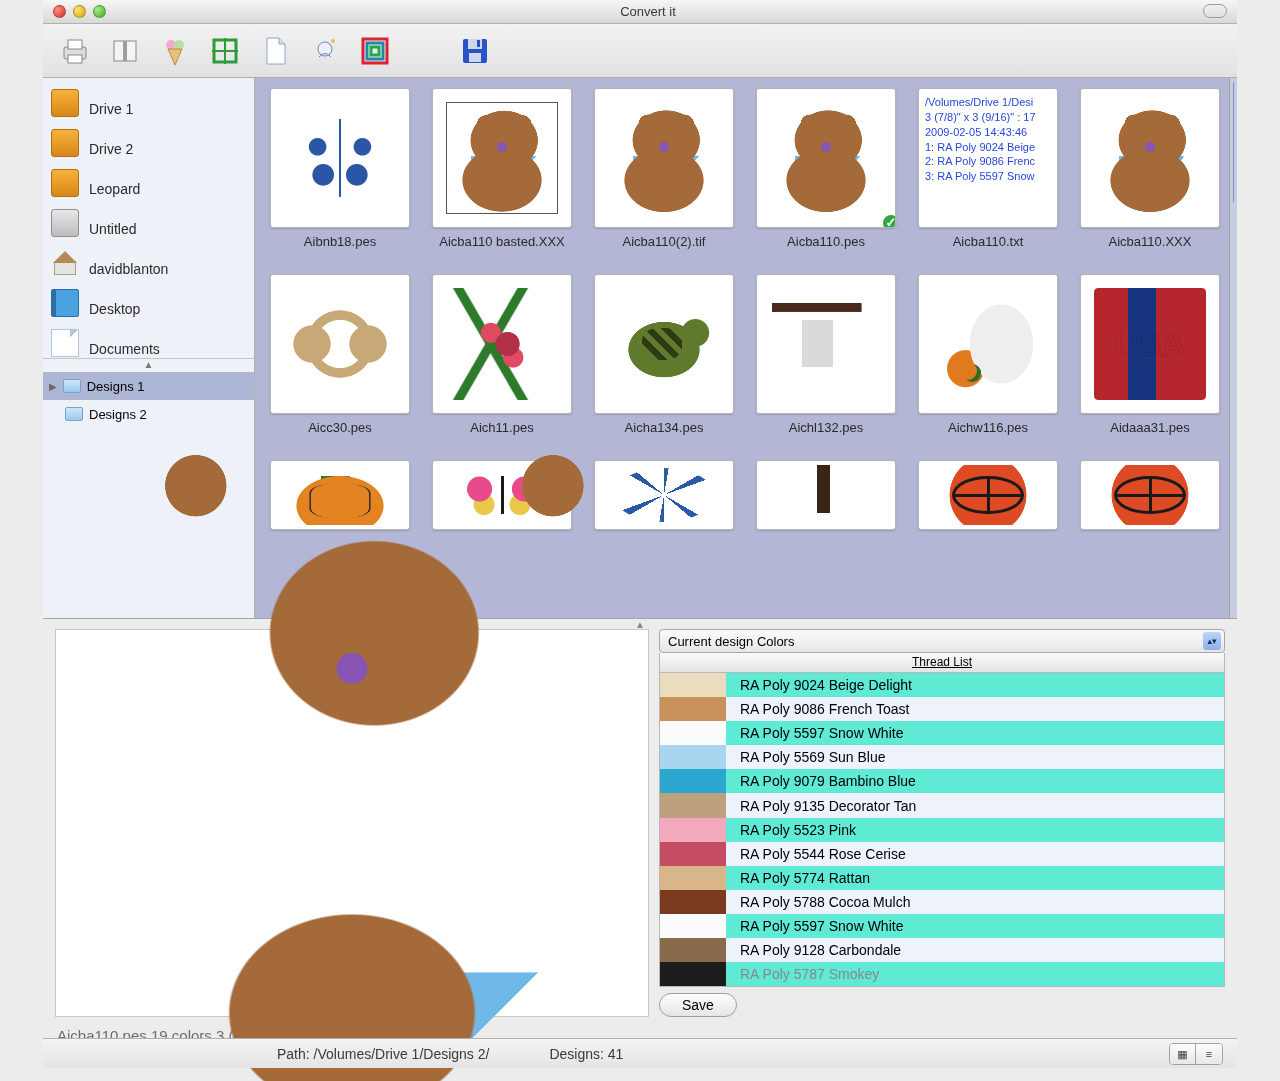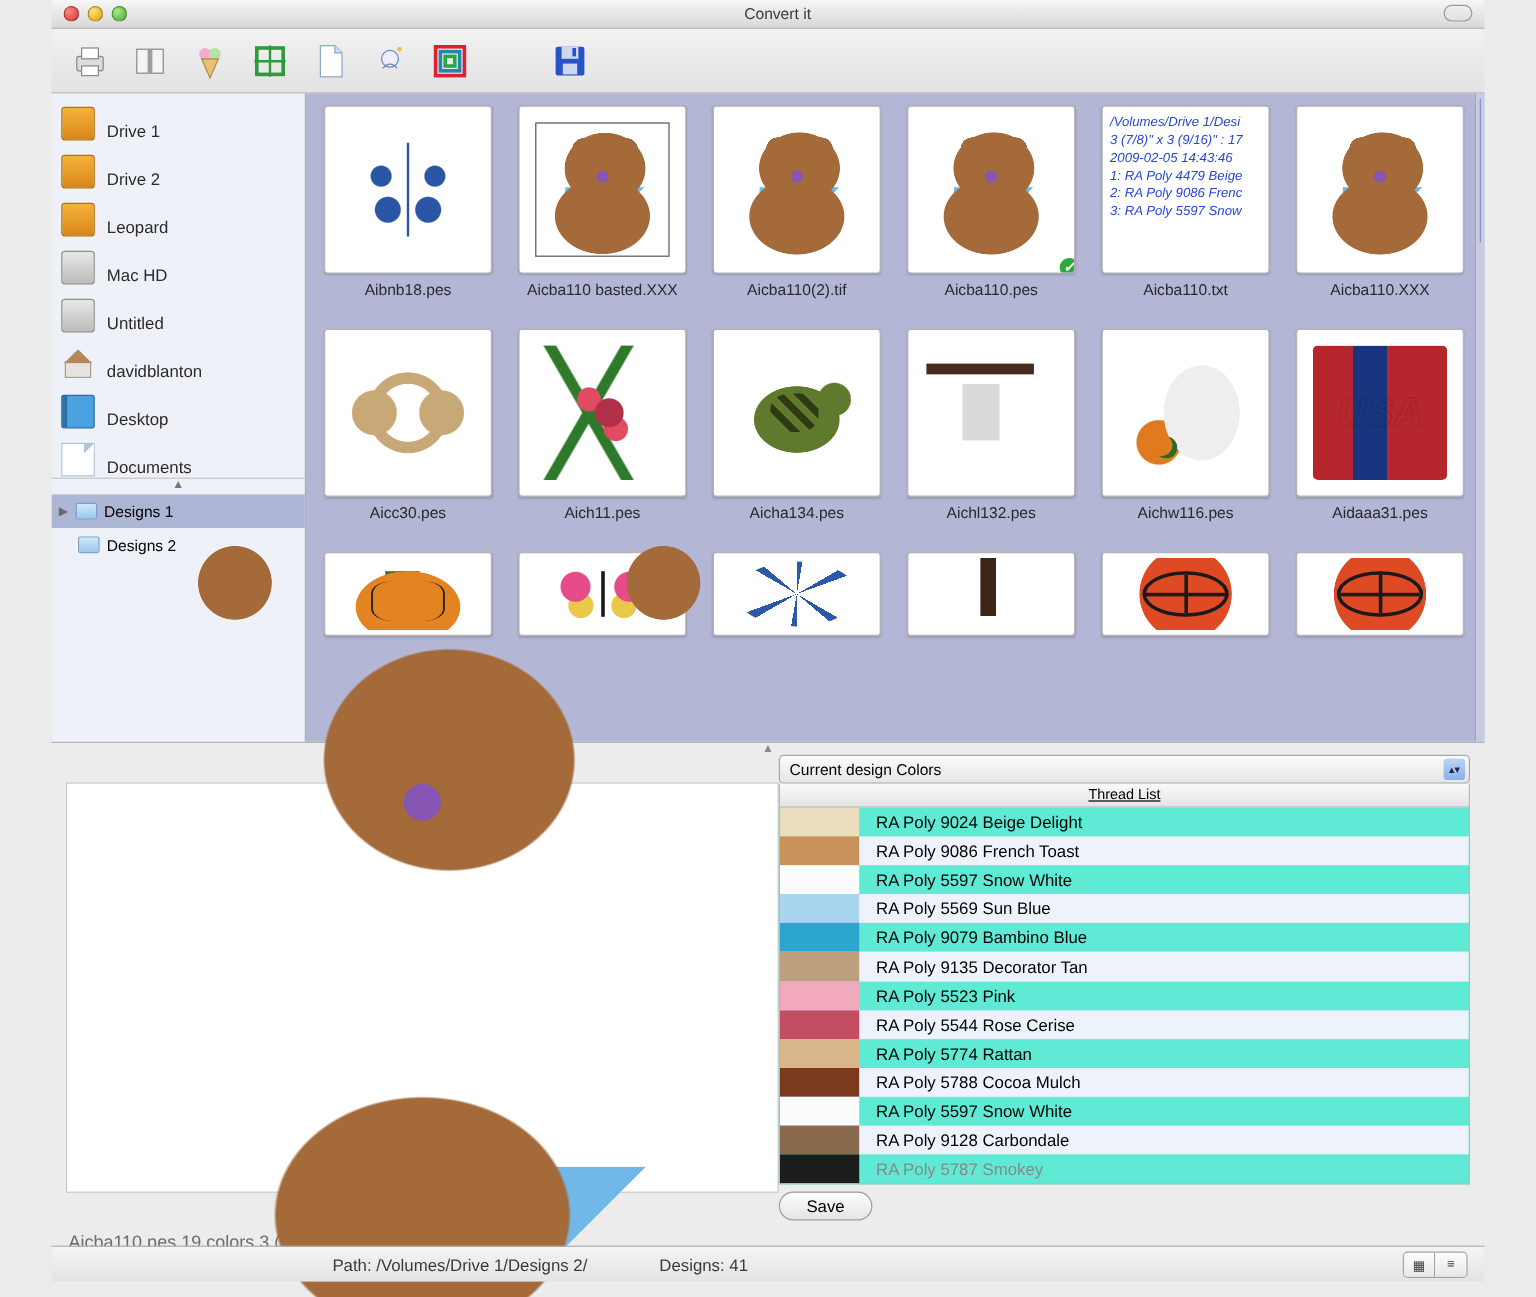--- a/index.html
+++ b/index.html
@@ -34,21 +34,21 @@
 .folder-item.sel { background:#aeb6d6;}
 .tri { font-size:10px; color:#6a6a6a;}
 .fld-ico { width:18px; height:14px; background:linear-gradient(#cfe6fb,#9bc9ef); border:1px solid #7aa3c7; border-radius:2px;}
 
 
 .gridwrap { flex:1; background:#b3b6d4; position:relative; overflow:hidden; display:flex;}
 .grid { flex:1; padding:10px 4px 0 10px; display:grid; grid-template-columns: repeat(6, 150px); grid-auto-rows: 176px; gap: 10px 12px; align-content:start;}
 .gscroll { width:18px; background:#c9ccde; border-left:1px solid #9aa;}
 .gscroll .thumb { margin:4px 3px; height:120px; background:linear-gradient(90deg,#8fa3e8,#5f77c8); border-radius:6px;}
 .cell { display:flex; flex-direction:column; align-items:center;}
-.thumbx { width:140px; height:140px; background:#fff; border:1px solid #b4b4b4; border-radius:3px; box-shadow: inset 0 0 0 3px #fff, 0 1px 2px rgba(0,0,0,.15); position:relative; display:flex; align-items:center; justify-content:center; overflow:hidden;font-style:italic;}
+.thumbx { width:140px; height:140px; background:#fff; border:1px solid #b4b4b4; border-radius:3px; box-shadow: inset 0 0 0 3px #fff, 0 1px 2px rgba(0,0,0,.15); position:relative; display:flex; align-items:center; justify-content:center; overflow:hidden;}
 .thumbx.info { font-size:11px; color:#2946d8; text-align:left; padding:6px; line-height:1.35; align-items:flex-start; justify-content:flex-start; flex-direction:column; }
 .thumbx .inner { width: 112px; height:112px; position:relative; display:flex; align-items:center; justify-content:center;}
 .badge { position:absolute; right:-6px; bottom:-6px; width:20px; height:20px; background:#2fa83e; border:2px solid #fff; border-radius:50%; color:#fff; font-size:13px; line-height:16px; text-align:center; font-weight:bold;}
 .fname { margin-top:6px; font-size:13px; color:#2a2a2a; text-align:center; white-space:nowrap;}
 
 .sp { width:100%; height:100%; }
 .sp-butterfly { background: radial-gradient(circle at 30% 40%, #2b55a5 8%, transparent 9%), radial-gradient(circle at 70% 40%, #2b55a5 8%, transparent 9%), radial-gradient(circle at 35% 65%, #2b55a5 10%, transparent 11%), radial-gradient(circle at 65% 65%, #2b55a5 10%, transparent 11%), linear-gradient(#2b55a5,#2b55a5) center/2px 70% no-repeat; filter: blur(.3px);}
 .sp-bear { background:
   radial-gradient(ellipse 34px 30px at 52% 34%, #a46a3a 98%, transparent 100%),
   radial-gradient(ellipse 10px 10px at 36% 20%, #a46a3a 98%, transparent 100%),
@@ -72,21 +72,21 @@
 .sp-pumpkin::after{content:"";position:absolute;inset:0;border-right:3px solid #222;border-left:3px solid #222;border-radius:30%; transform:scale(.55) translateY(18%);}
 .sp-bfly2{ background: radial-gradient(circle at 30% 40%, #e84b8a 14%, transparent 15%), radial-gradient(circle at 70% 40%, #e84b8a 14%, transparent 15%), radial-gradient(circle at 34% 66%, #e9c84a 12%, transparent 13%), radial-gradient(circle at 66% 66%, #e9c84a 12%, transparent 13%), linear-gradient(#1a1a1a,#1a1a1a) center/3px 64% no-repeat;}
 .sp-snow{ background: conic-gradient(#2a5aa7 0 10deg, transparent 10deg 60deg, #2a5aa7 60deg 70deg, transparent 70deg 120deg,#2a5aa7 120deg 130deg, transparent 130deg 180deg,#2a5aa7 180deg 190deg, transparent 190deg 240deg,#2a5aa7 240deg 250deg, transparent 250deg 300deg,#2a5aa7 300deg 310deg, transparent 310deg 360deg); border-radius:50%; transform:scale(.9);}
 .sp-feather{background: linear-gradient(180deg,#3a2516 0 80%, transparent 80%) 48% 0/12% 100% no-repeat;}
 .sp-bball{ background: radial-gradient(circle at 50% 50%, #de4a23 60%, transparent 61%);}
 .sp-bball::after{content:"";position:absolute; inset:18%; border:3px solid #1a1a1a; border-radius:50%; background: linear-gradient(#1a1a1a,#1a1a1a) center/100% 3px no-repeat, linear-gradient(#1a1a1a,#1a1a1a) center/3px 100% no-repeat;}
 
 
 .detail { height: 420px; background:#ececec; border-top:1px solid #9aa; display:flex; flex-direction:column;}
 .detail-grip{height:10px; text-align:center; color:#888; font-size:10px;}
-.detail-body{flex:1; display:flex; padding:0 12px 6px 12px;align-items:center;}
+.detail-body{flex:1; display:flex; gap:10px; padding:0 12px 6px 12px;}
 .preview { width: 594px; background:#fff; border:1px solid #c7c7c7; display:flex; align-items:center; justify-content:center; position:relative;}
 .preview .big { width: 360px; height: 340px; position:relative;}
 .big .sp-bear{ transform: scale(3.1) translate(0%, -2%); transform-origin:center;}
 .right { flex:1; display:flex; flex-direction:column;}
 .combo { height:24px; background:linear-gradient(#fbfbfb,#e6e6e6); border:1px solid #a7a7a7; border-radius:4px; display:flex; align-items:center; padding:0 8px; font-size:13px; position:relative;}
 .combo .cicon{ position:absolute; right:3px; top:2px; width:18px; height:18px; background:linear-gradient(#bcd4f7,#8ab1e6); border-radius:3px; display:flex; align-items:center; justify-content:center; font-size:9px; color:#1a2a55;}
 .threadhdr{ height:20px; background:linear-gradient(#fafafa,#e4e4e4); border:1px solid #b8b8b8; border-top:none; text-align:center; font-size:12px; line-height:19px;text-decoration:underline;}
 .threadlist{ flex:1; border:1px solid #b8b8b8; border-top:none; overflow:auto; background:#5eead4; position:relative;}
 .trow{ height:24.1px; display:flex; align-items:center; font-size:14px;}
 .trow:nth-child(even){background:#eef3fb;}
@@ -198,24 +198,20 @@
           <div class="drive-item">
             <span class="drive-icon dico-ext"></span>
             <span>Drive 2</span>
           </div>
           <div class="drive-item">
             <span class="drive-icon dico-ext"></span>
             <span>Leopard</span>
           </div>
           <div class="drive-item">
             <span class="drive-icon dico-hd"></span>
-            <span>Mac HD</span>
-          </div>
-          <div class="drive-item">
-            <span class="drive-icon dico-hd"></span>
             <span>Untitled</span>
           </div>
           <div class="drive-item">
             <span class="drive-icon dico-home"></span>
             <span>davidblanton</span>
           </div>
           <div class="drive-item">
             <span class="drive-icon dico-desk"></span>
             <span>Desktop</span>
           </div>
@@ -272,21 +268,21 @@
               <div class="badge">✓</div>
             </div>
             <div class="fname">Aicba110.pes</div>
           </div>
           <div class="cell">
             <div class="thumbx info">
               <div>/Volumes/Drive 1/Desi</div>
               <div>3 (7/8)" x 3 (9/16)" : 17</div>
               <div>2009-02-05 14:43:46</div>
               <div></div>
-              <div>1: RA Poly 4479 Beige</div>
+              <div>1: RA Poly 9024 Beige</div>
               <div></div>
               <div>2: RA Poly 9086 Frenc</div>
               <div></div>
               <div>3: RA Poly 5597 Snow</div>
             </div>
             <div class="fname">Aicba110.txt</div>
           </div>
           <div class="cell">
             <div class="thumbx">
               <div class="inner">

